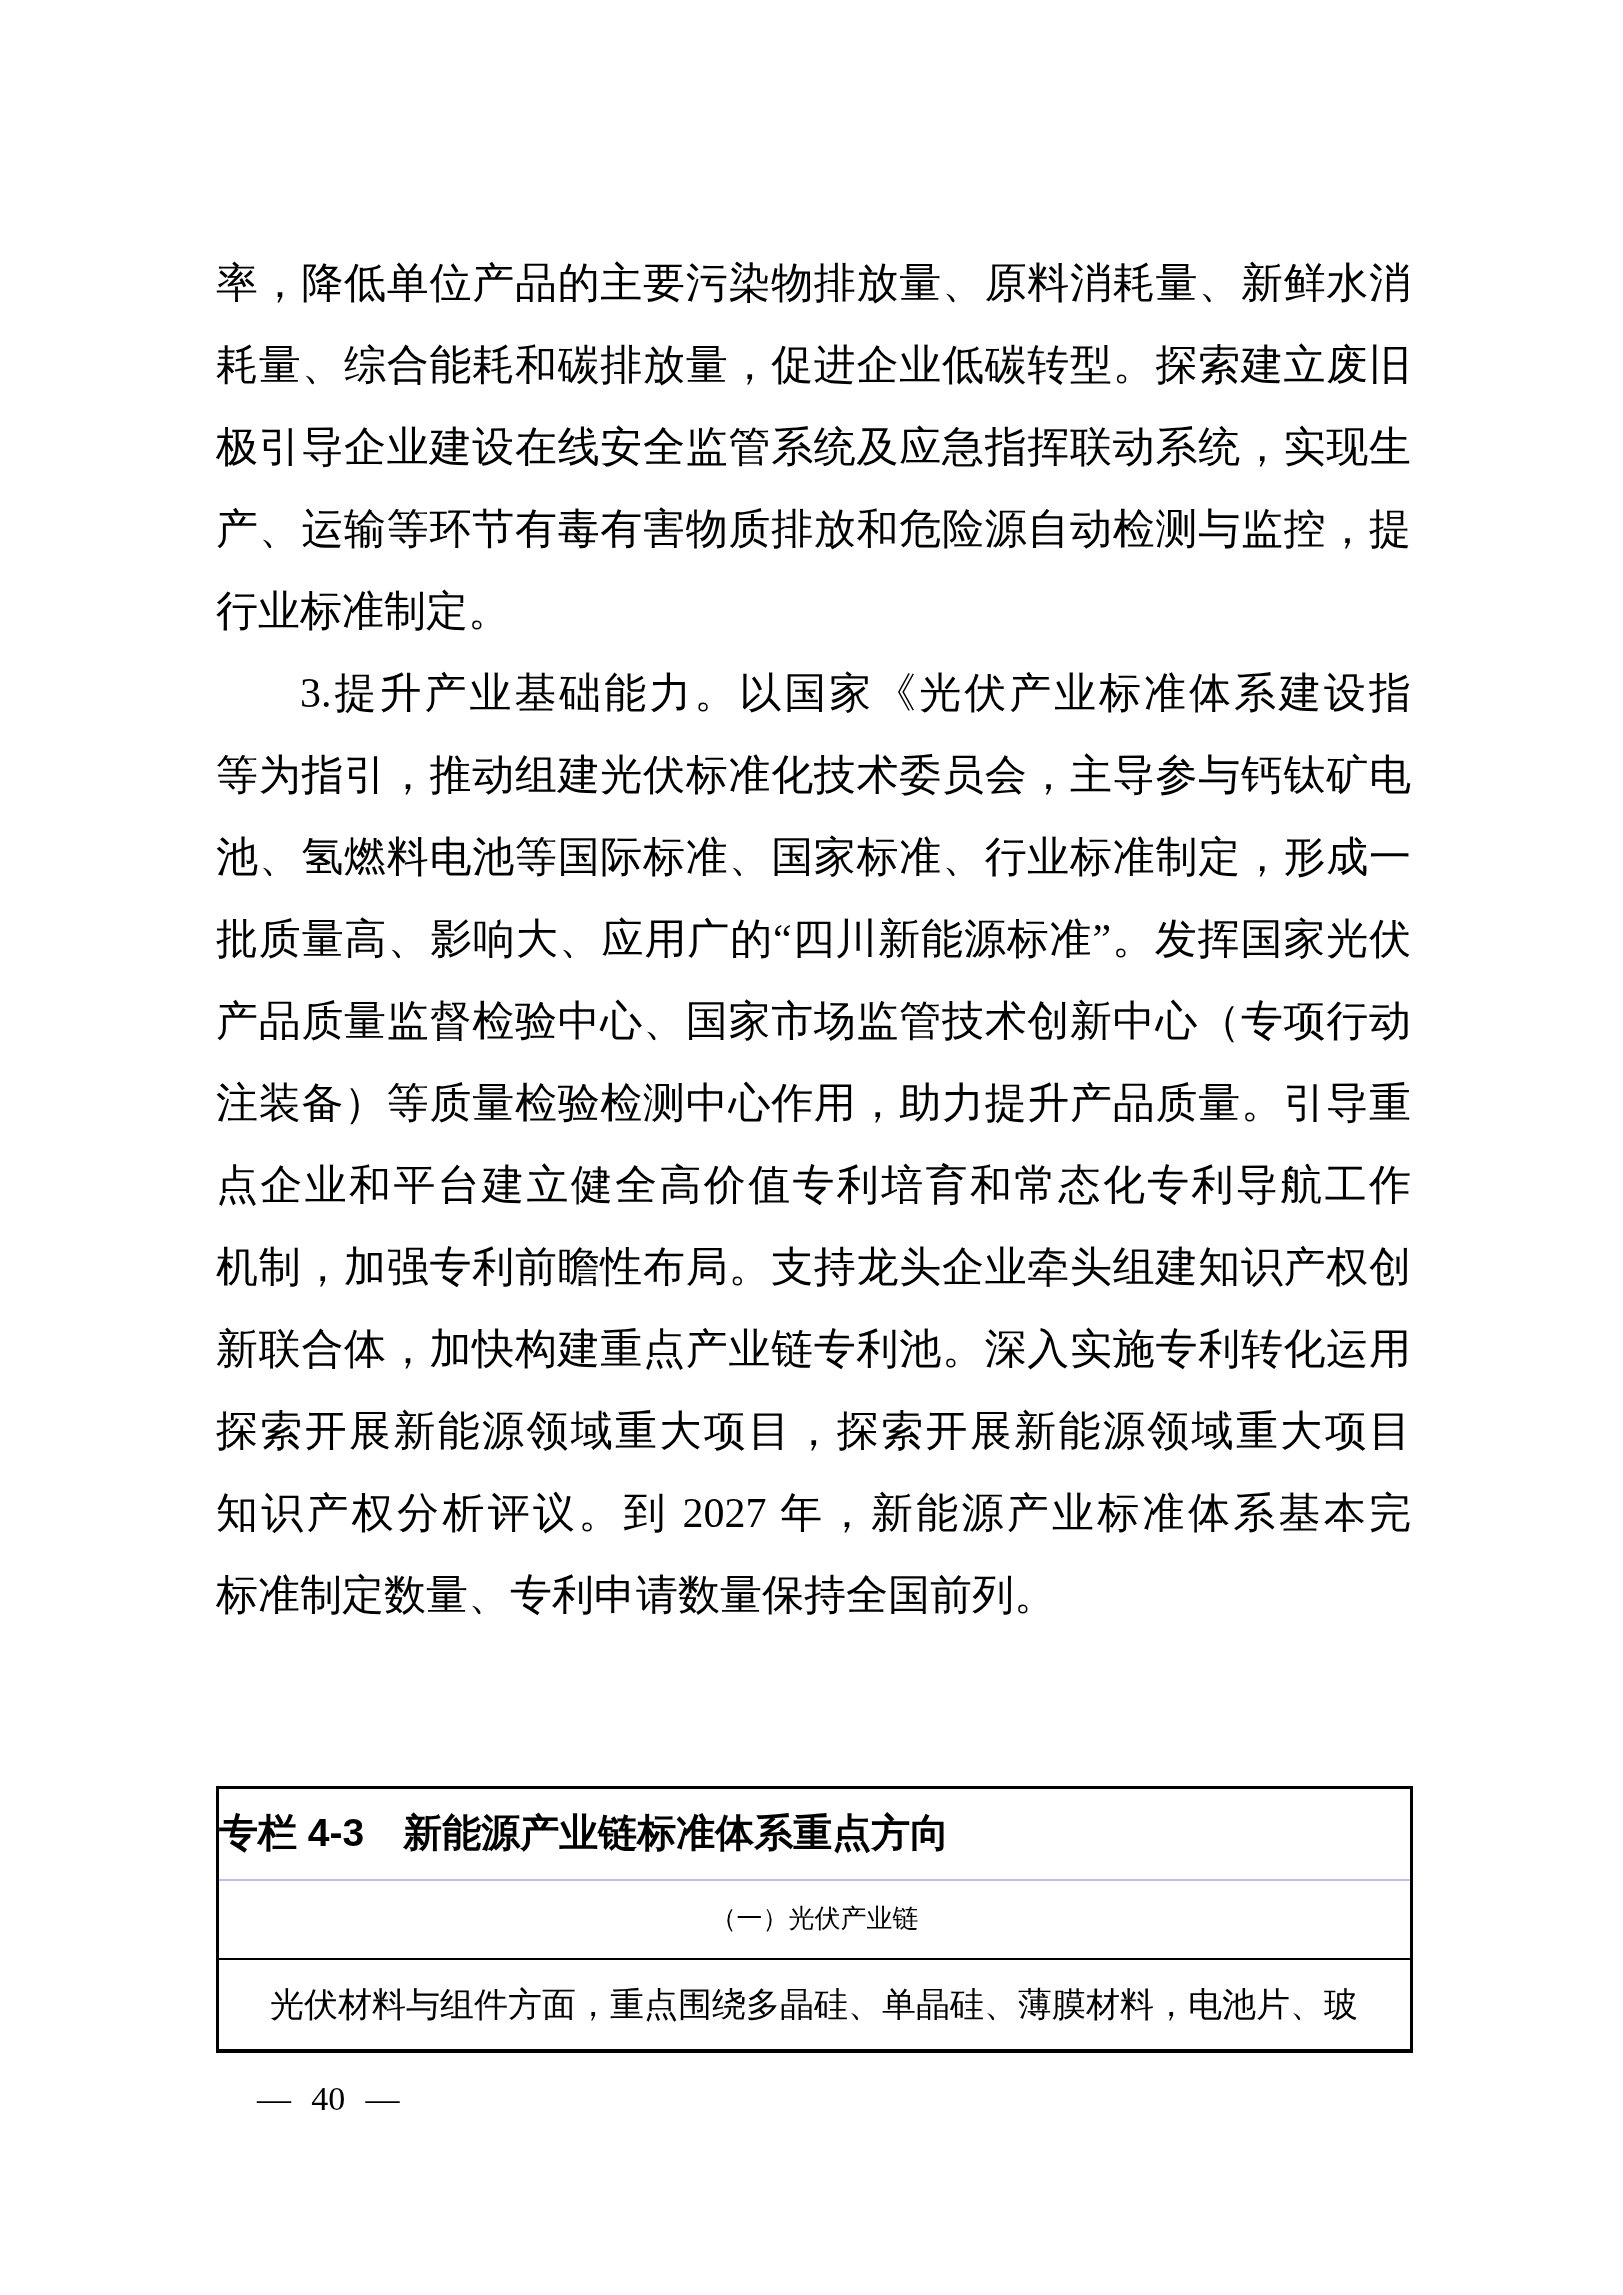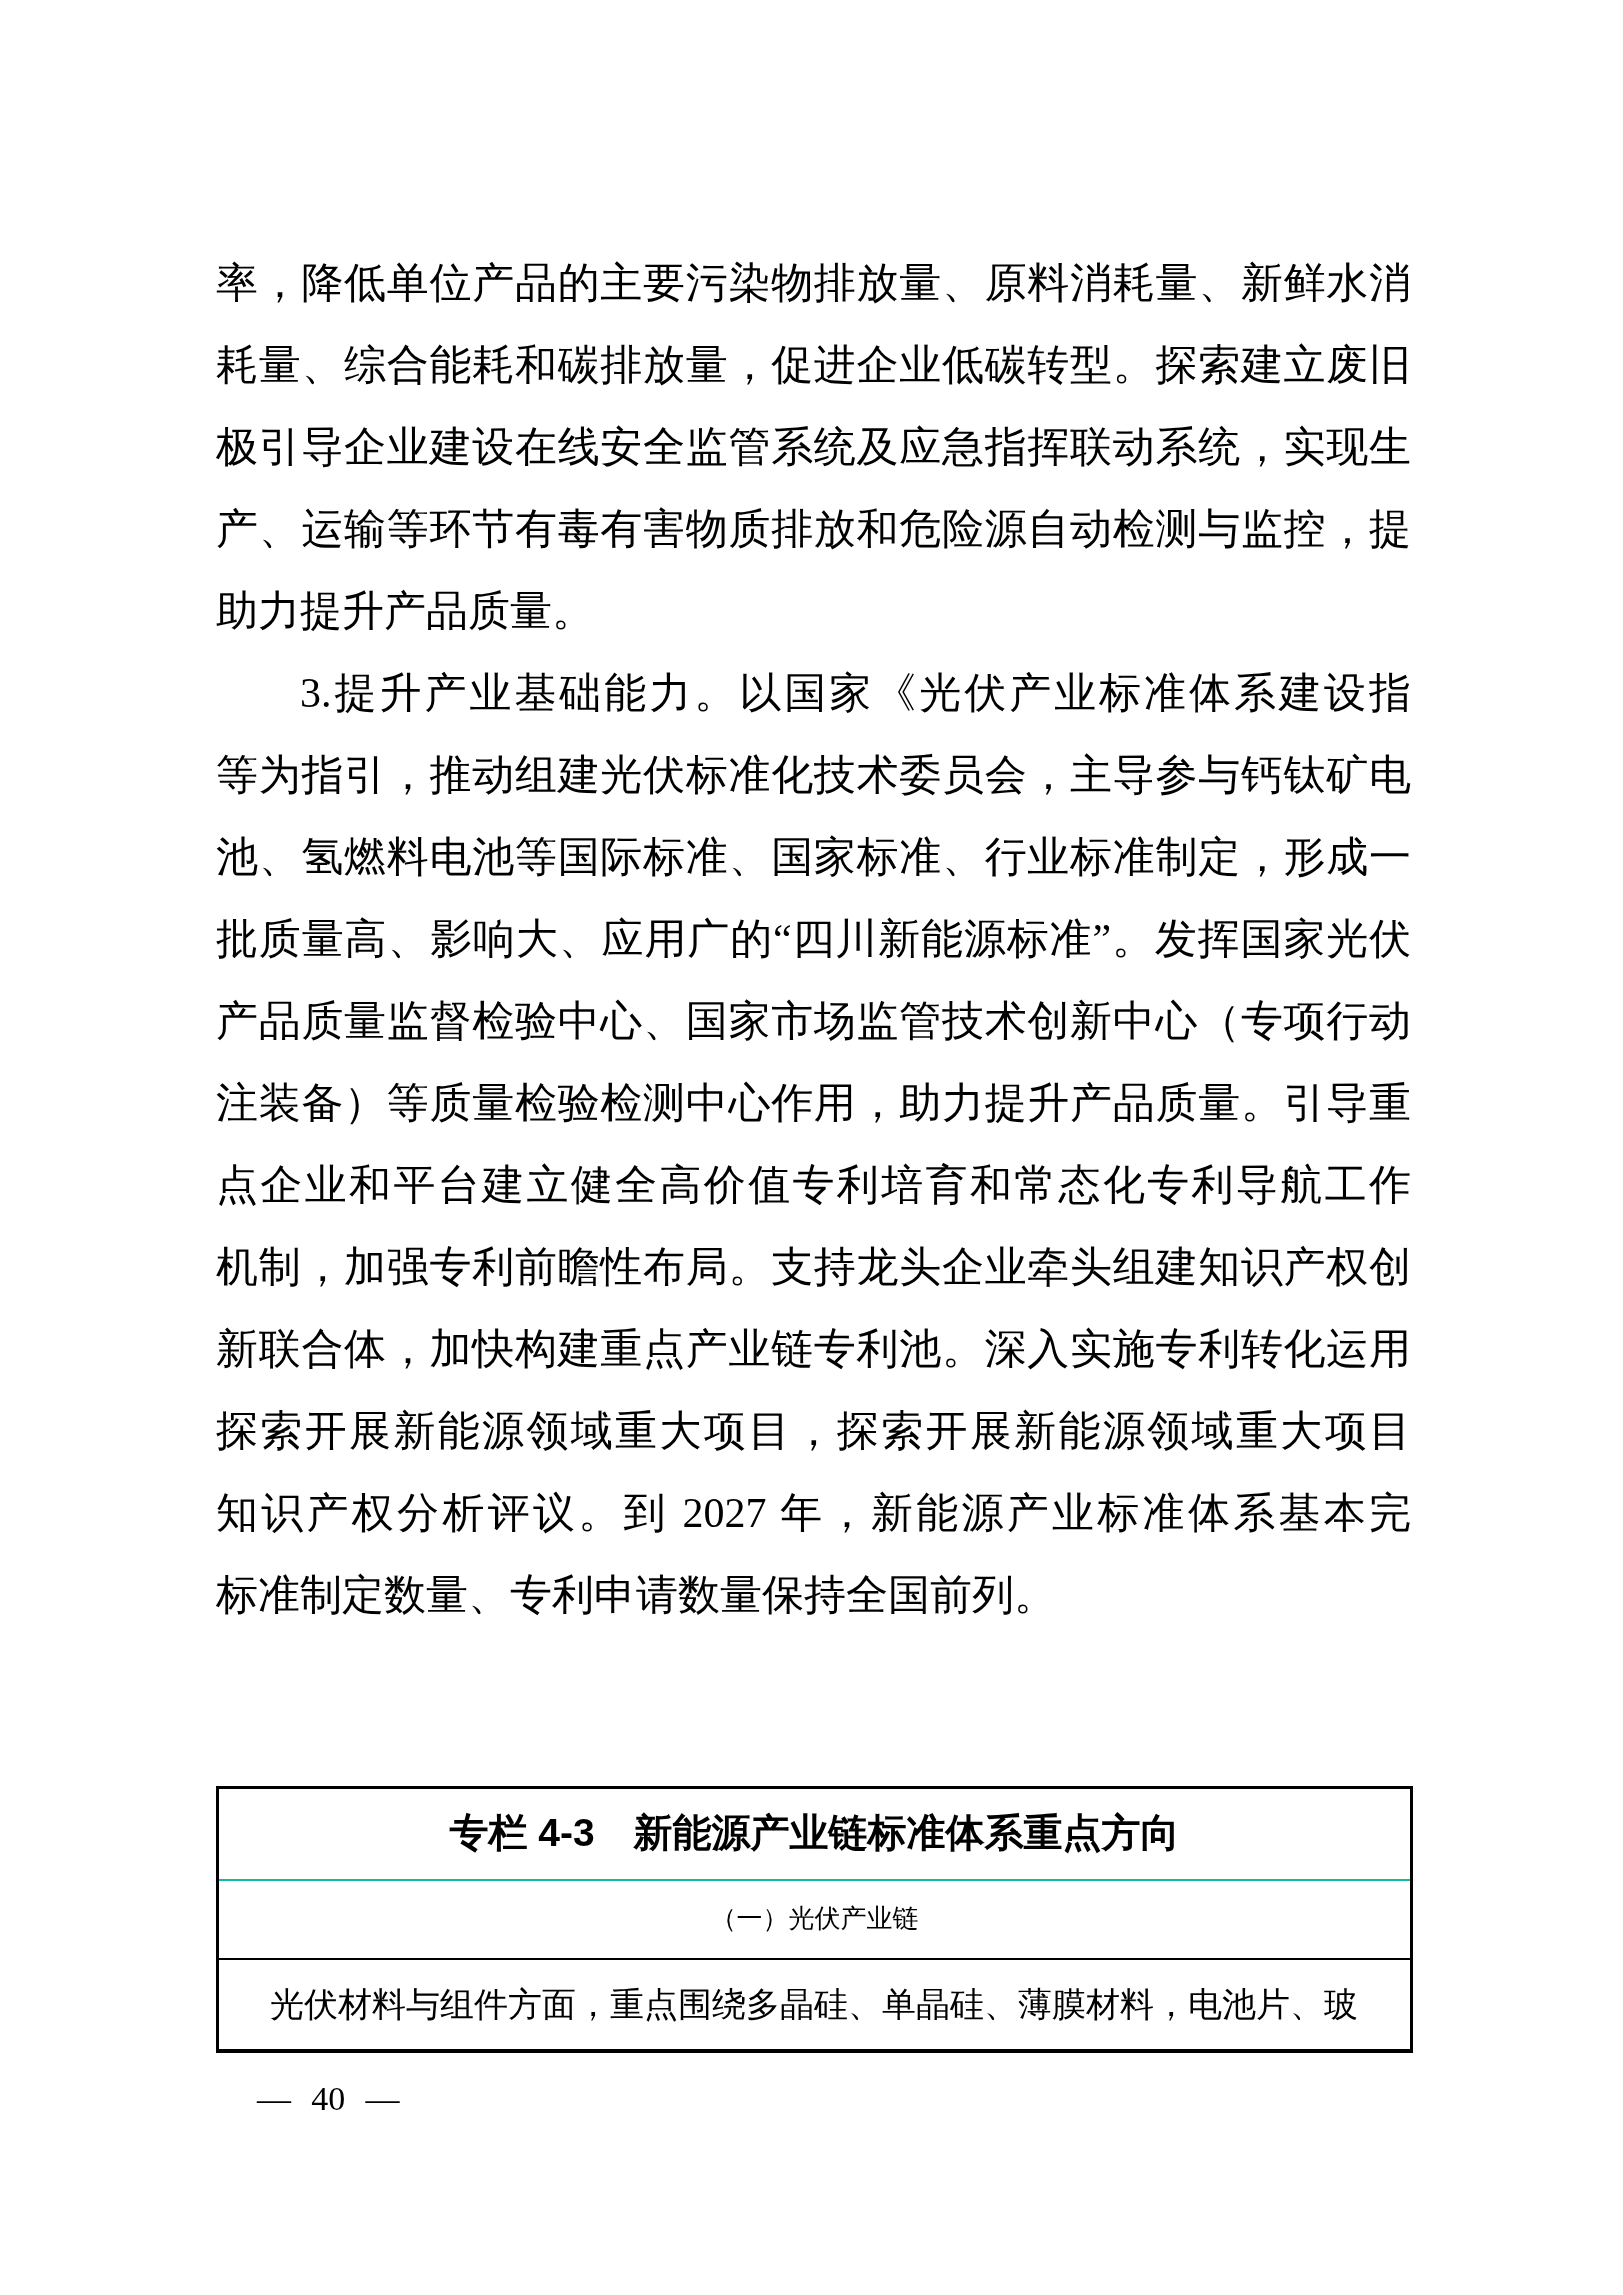--- a/index.html
+++ b/index.html
@@ -49,22 +49,22 @@
     width: 1197px;
     box-sizing: border-box;
     border: 3.3px solid #000000;
     border-bottom-width: 4.6px;
     background: #ffffff;
   }
   .feature-box .box-header {
     box-sizing: border-box;
     height: 92px;
     line-height: 88px;
-    border-bottom: 2px solid #14b8a6;
-    text-align: center;
+    border-bottom: 2px solid #c4b5fd;
+    text-align: left;
     font-family: "Liberation Sans", "DejaVu Sans", sans-serif;
     font-weight: bold;
     font-size: 39px;
   }
   .feature-box .box-section {
     box-sizing: border-box;
     height: 79px;
     line-height: 76px;
     border-bottom: 2.6px solid #000000;
     text-align: center;
@@ -94,21 +94,21 @@
 </head>
 <body>
 
 <div class="page">
 
   <div class="body-text">
     <div class="jline">率，降低单位产品的主要污染物排放量、原料消耗量、新鲜水消</div>
     <div class="jline">耗量、综合能耗和碳排放量，促进企业低碳转型。探索建立废旧</div>
     <div class="jline">极引导企业建设在线安全监管系统及应急指挥联动系统，实现生</div>
     <div class="jline">产、运输等环节有毒有害物质排放和危险源自动检测与监控，提</div>
-    <div class="jline left">助力提升产品质量。</div>
+    <div class="jline left">行业标准制定。</div>
     <div class="jline indent">3.提升产业基础能力。以国家《光伏产业标准体系建设指南》</div>
     <div class="jline">等为指引，推动组建光伏标准化技术委员会，主导参与钙钛矿电</div>
     <div class="jline">池、氢燃料电池等国际标准、国家标准、行业标准制定，形成一</div>
     <div class="jline">批质量高、影响大、应用广的“四川新能源标准”。发挥国家光伏</div>
     <div class="jline">产品质量监督检验中心、国家市场监管技术创新中心（专项行动</div>
     <div class="jline">注装备）等质量检验检测中心作用，助力提升产品质量。引导重</div>
     <div class="jline">点企业和平台建立健全高价值专利培育和常态化专利导航工作</div>
     <div class="jline">机制，加强专利前瞻性布局。支持龙头企业牵头组建知识产权创</div>
     <div class="jline">新联合体，加快构建重点产业链专利池。深入实施专利转化运用</div>
     <div class="jline">探索开展新能源领域重大项目，探索开展新能源领域重大项目</div>

